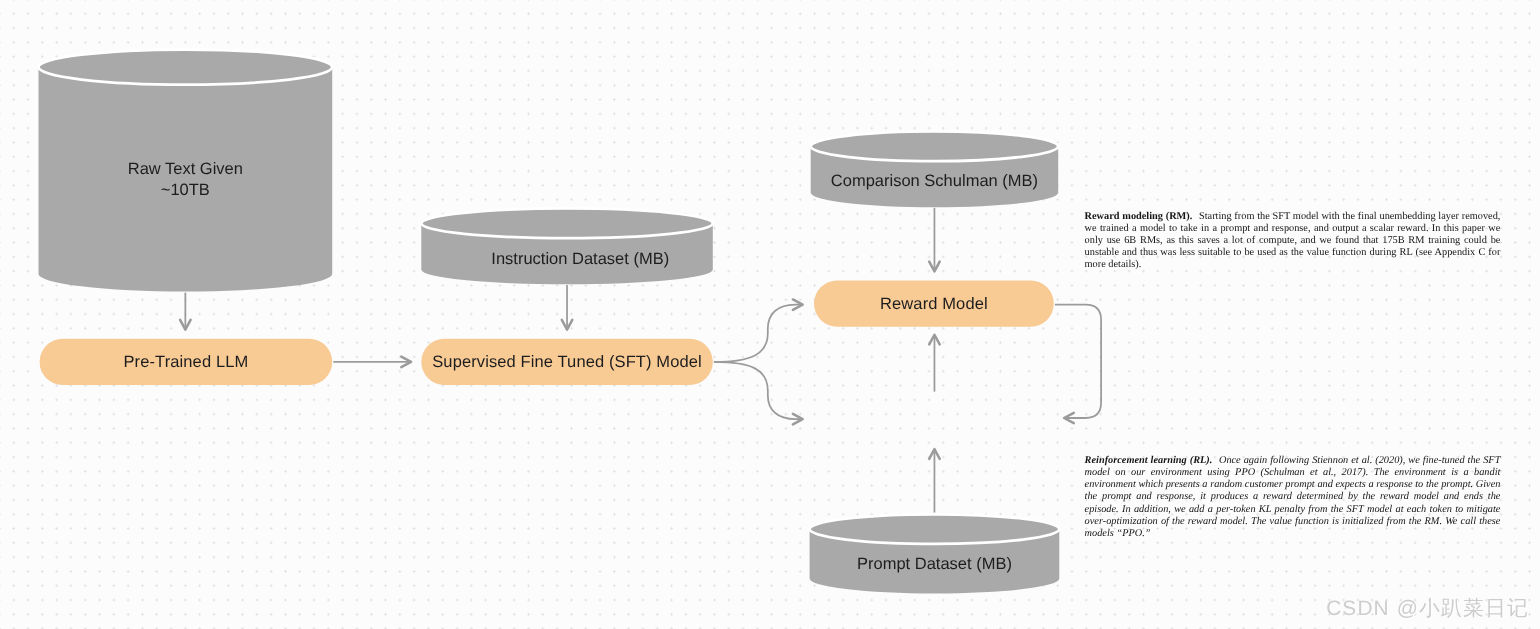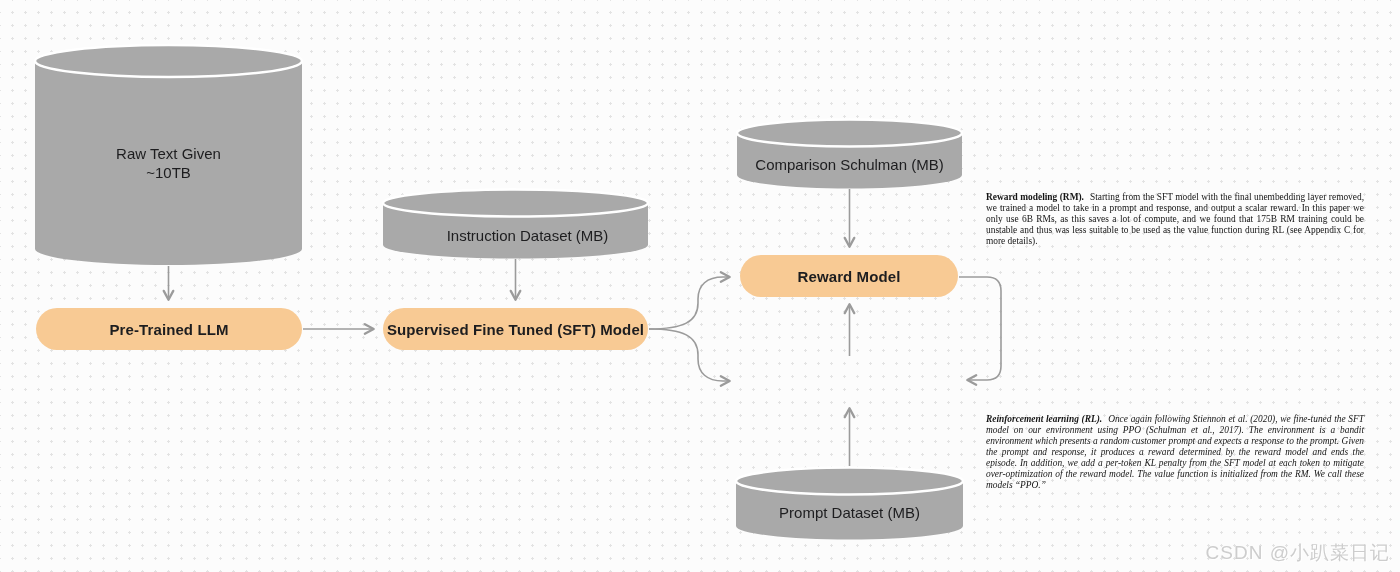--- a/index.html
+++ b/index.html
@@ -14,21 +14,21 @@
     font-family:"Liberation Sans","DejaVu Sans",sans-serif;
   }
   .layer{position:absolute;left:0;top:0;}
   
   .node{
     position:absolute;
     height:42px;
     background:#F8CA94;
     border-radius:21px;
     display:flex;align-items:center;justify-content:center;
-    font-size:15px;font-weight:bold;color:#1d1d1f;
+    font-size:15px;font-weight:normal;color:#1d1d1f;
     letter-spacing:.1px;
   }
   .node-pretrained{left:36px;top:308px;width:266px;}
   .node-sft{left:383px;top:308px;width:265px;}
   .node-reward{left:740px;top:255px;width:218px;}
   .node-ppo{left:740px;top:359px;width:218px;}
   
   .cyl-label{
     position:absolute;
     display:flex;flex-direction:column;align-items:center;justify-content:center;

